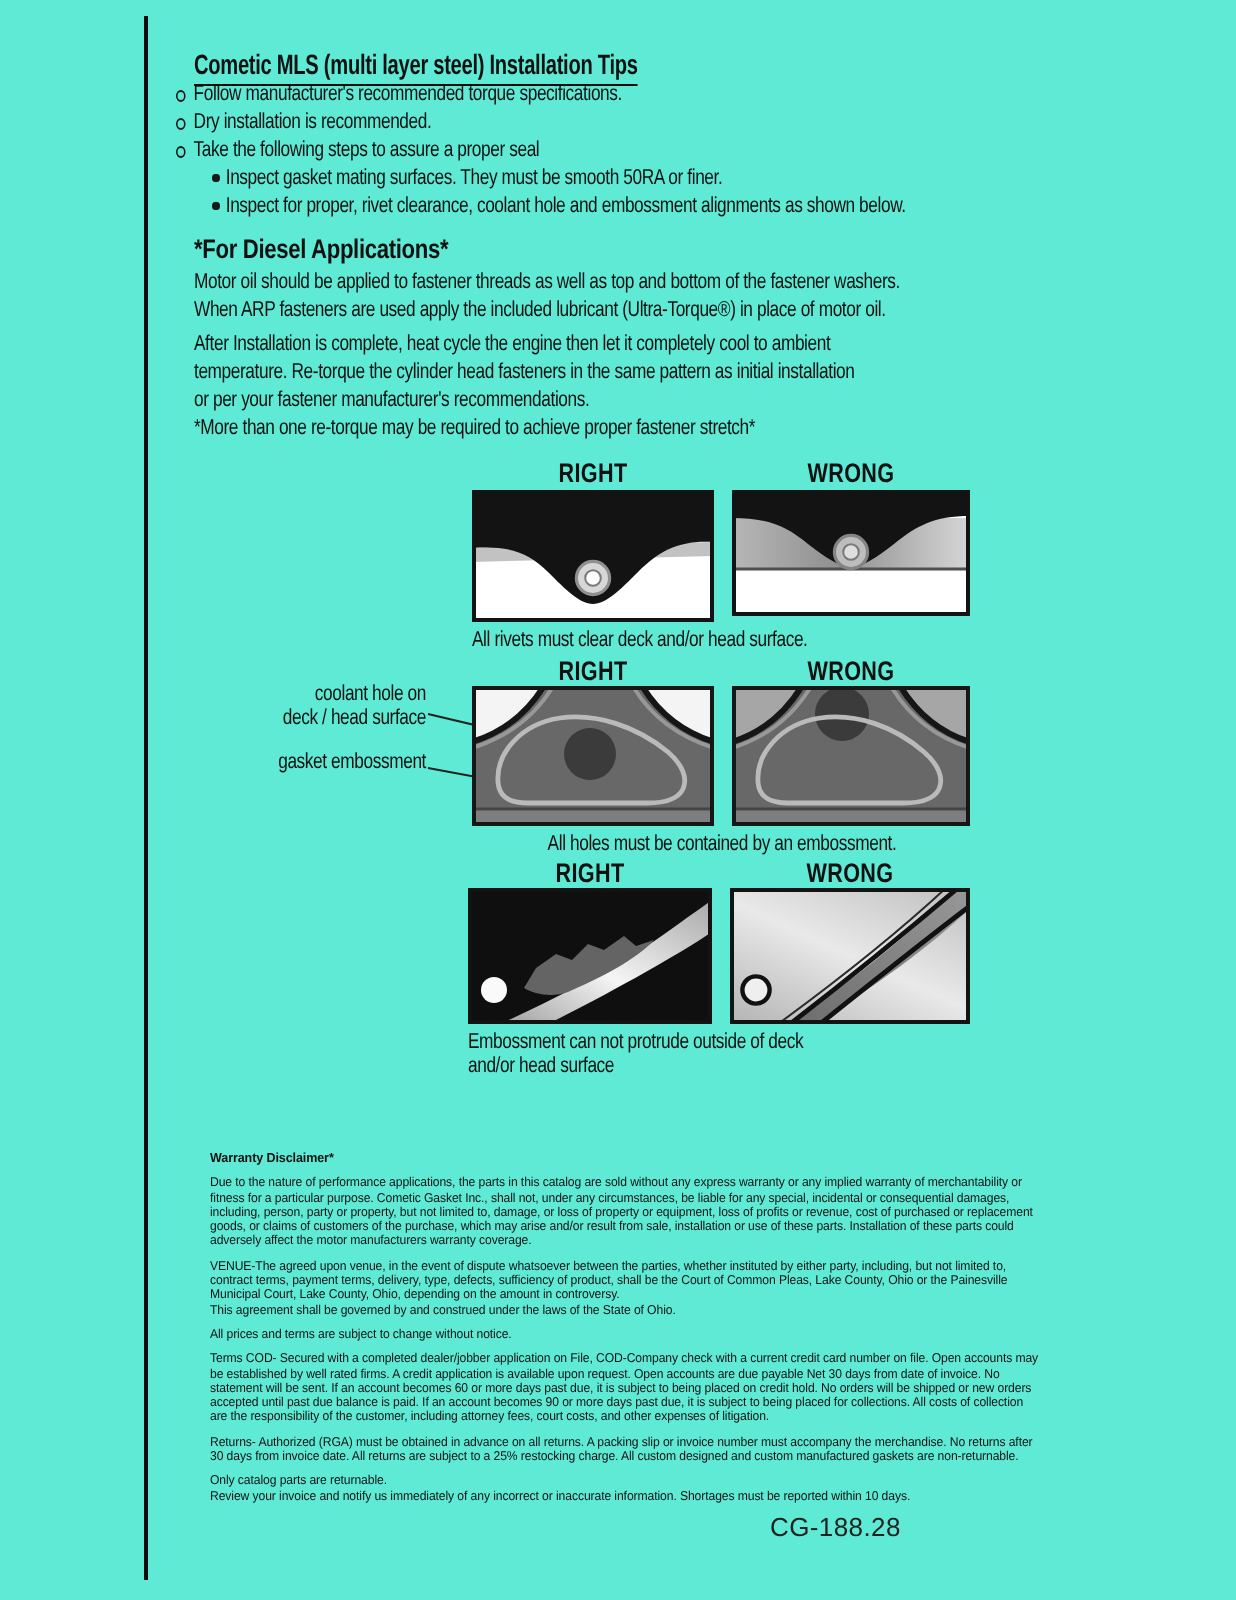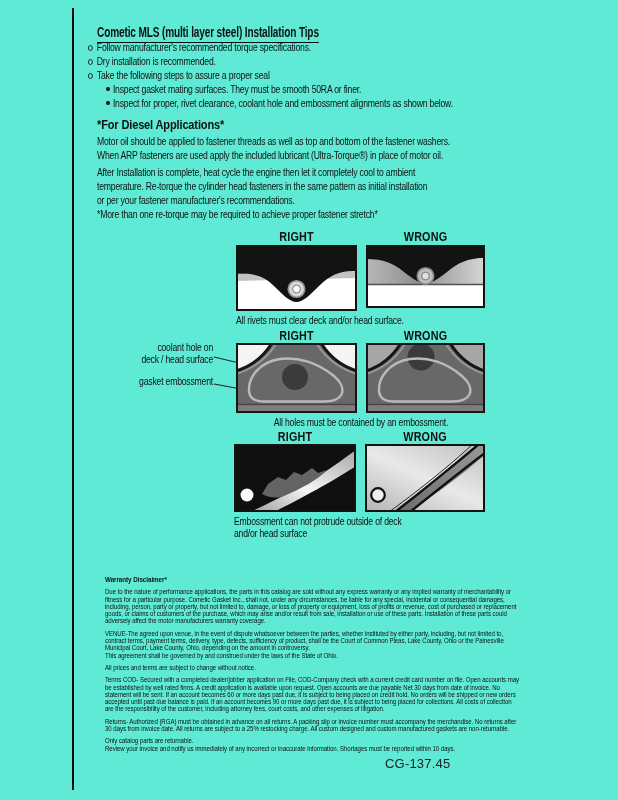--- a/index.html
+++ b/index.html
@@ -215,15 +215,15 @@
     <p>Due to the nature of performance applications, the parts in this catalog are sold without any express warranty or any implied warranty of merchantability or fitness for a particular purpose.  Cometic Gasket Inc., shall not, under any circumstances, be liable for any special, incidental or consequential damages, including, person, party or property, but not limited to, damage, or loss of property or equipment, loss of profits or revenue, cost of purchased or replacement goods, or claims of customers of the purchase, which may arise and/or result from sale, installation or use of these parts.  Installation of these parts could adversely affect the motor manufacturers warranty coverage.</p>
     <p>VENUE-The agreed upon venue, in the event of dispute whatsoever between the parties, whether instituted by either party, including, but not limited to, contract terms, payment terms, delivery, type, defects, sufficiency of product, shall be the Court of Common Pleas, Lake County, Ohio or the Painesville Municipal Court, Lake County, Ohio, depending on the amount in controversy.
 This agreement shall be governed by and construed under the laws of the State of Ohio.</p>
     <p>All prices and terms are subject to change without notice.</p>
     <p>Terms COD- Secured with a completed dealer/jobber application on File, COD-Company check with a current credit card number on file.  Open accounts may be established by well rated firms.  A credit application is available upon request.  Open accounts are due payable Net 30 days from date of invoice.  No statement will be sent.  If an account becomes 60 or more days past due, it is subject to being placed on credit hold.  No orders will be shipped or new orders accepted until past due balance is paid.  If an account becomes 90 or more days past due, it is subject to being placed for collections.  All costs of collection are the responsibility of the customer, including attorney fees, court costs, and other expenses of litigation.</p>
     <p>Returns- Authorized (RGA) must be obtained in advance on all returns.  A packing slip or invoice number must accompany the merchandise.  No returns after 30 days from invoice date.  All returns are subject to a 25% restocking charge.  All custom designed and custom manufactured gaskets are non-returnable.</p>
     <p>Only catalog parts are returnable.
 Review your invoice and notify us immediately of any incorrect or inaccurate information.  Shortages must be reported within 10 days.</p>
   </div>
 
-  <div class="footer-code">CG-137.45</div>
+  <div class="footer-code">CG-188.28</div>
 
 </div>
 
 </body></html>

